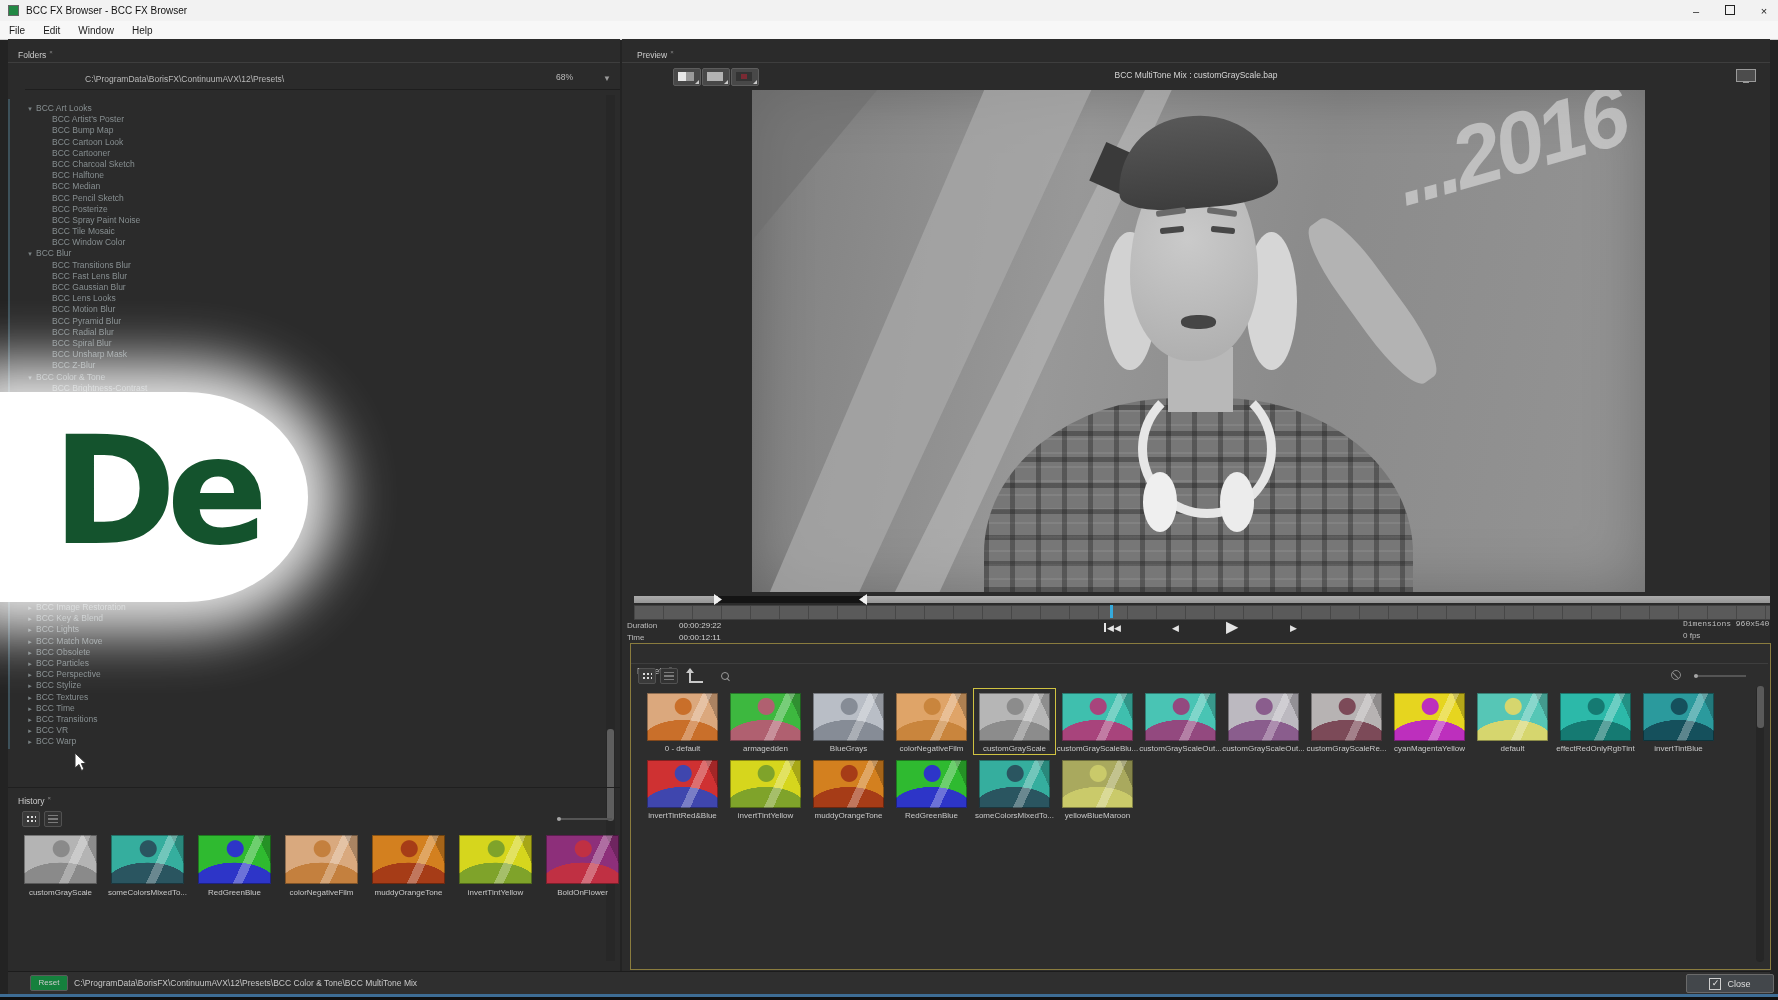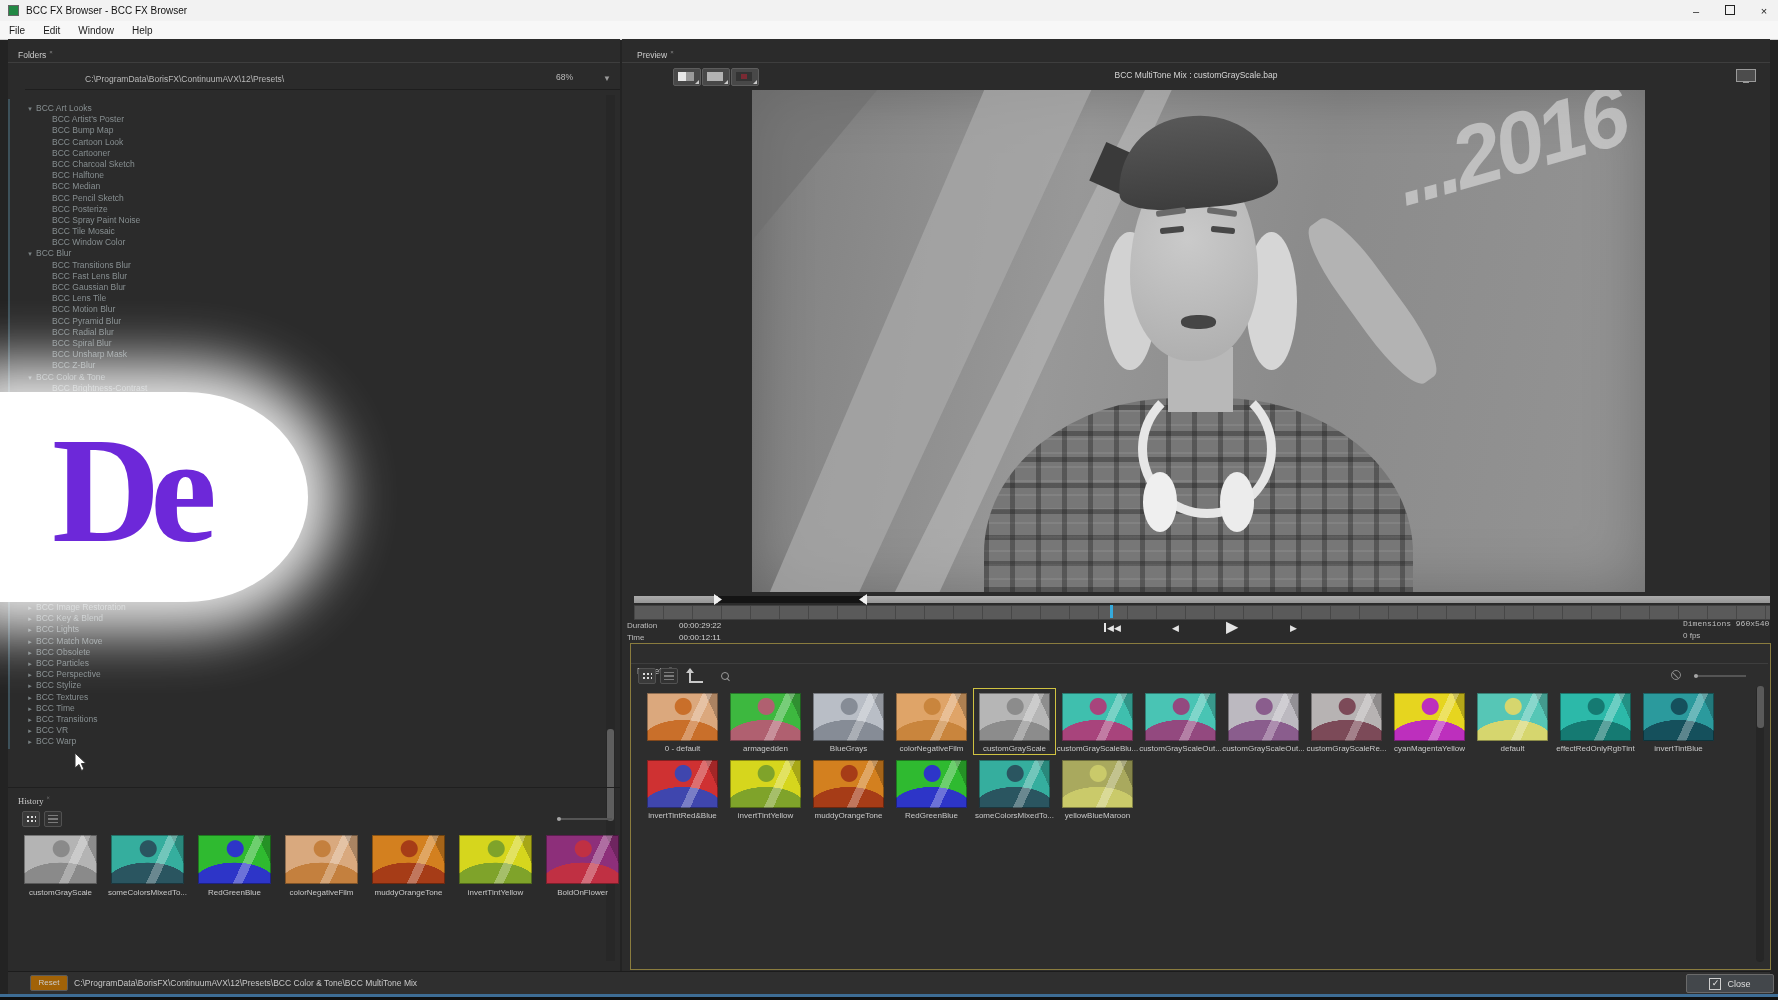--- a/index.html
+++ b/index.html
@@ -144,21 +144,21 @@
     white-space:nowrap;overflow:hidden;}
   .presets-grid{position:absolute;left:10px;top:44px;width:1085px;display:flex;flex-wrap:wrap;}
   .pp-scrollbar{position:absolute;left:1125px;top:42px;width:8px;height:276px;background:#262626;border-radius:4px;}
   .pp-thumb{position:absolute;left:0.5px;top:0;width:7px;height:42px;background:#5a5a5a;border-radius:3px;}
   .uparrow{position:absolute;width:12px;height:9px;border-left:2px solid #c9c9c9;border-bottom:2px solid #c9c9c9;}
   .uparrow::after{content:"";position:absolute;left:-5px;top:-4px;width:0;height:0;
     border-left:4px solid transparent;border-right:4px solid transparent;border-bottom:5px solid #c9c9c9;}
 
   
   .footer{left:8px;top:971px;width:1762px;height:23px;background:#2f2f2f;border-top:1px solid #1c1c1c;}
-  .btn{position:absolute;background:#a16207;border:1px solid #5b5b5b;border-radius:2px;color:#cccccc;
+  .btn{position:absolute;background:#15803d;border:1px solid #5b5b5b;border-radius:2px;color:#cccccc;
     font-size:8px;text-align:center;}
   .close-btn{position:absolute;left:1678px;top:2px;width:86px;height:17px;background:#43474b;
     border:1px solid #6a6a6a;border-radius:2px;color:#dddddd;font-size:9px;
     display:flex;align-items:center;justify-content:center;gap:6px;}
   .checkicon{width:10px;height:10px;border:1px solid #cfcfcf;font-size:9px;line-height:9px;color:#e8e8e8;
     text-align:center;}
   .blueline{left:0;top:994px;width:1778px;height:3px;background:#3e6d95;}
   .bottomstrip{left:0;top:997px;width:1778px;height:3px;background:#0f0f0f;}
 
   
@@ -214,21 +214,21 @@
       <div class="trow child">BCC Median</div>
       <div class="trow child">BCC Pencil Sketch</div>
       <div class="trow child">BCC Posterize</div>
       <div class="trow child">BCC Spray Paint Noise</div>
       <div class="trow child">BCC Tile Mosaic</div>
       <div class="trow child">BCC Window Color</div>
       <div class="trow root"><span class="chev">▾</span><span>BCC Blur</span></div>
       <div class="trow child">BCC Transitions Blur</div>
       <div class="trow child">BCC Fast Lens Blur</div>
       <div class="trow child">BCC Gaussian Blur</div>
-      <div class="trow child">BCC Lens Tile</div>
+      <div class="trow child">BCC Lens Looks</div>
       <div class="trow child">BCC Motion Blur</div>
       <div class="trow child">BCC Pyramid Blur</div>
       <div class="trow child">BCC Radial Blur</div>
       <div class="trow child">BCC Spiral Blur</div>
       <div class="trow child">BCC Unsharp Mask</div>
       <div class="trow child">BCC Z-Blur</div>
       <div class="trow root"><span class="chev">▾</span><span>BCC Color &amp; Tone</span></div>
       <div class="trow child">BCC Brightness-Contrast</div>
       <div class="trow child">BCC Color Balance</div>
     </div>
@@ -247,21 +247,21 @@
       <div class="trow root"><span class="chev">▸</span><span>BCC VR</span></div>
       <div class="trow root"><span class="chev">▸</span><span>BCC Warp</span></div>
     </div>
 
   <div class="lp-scrollbar">
     <div class="lp-thumb" style="top:634px;height:92px;"></div>
   </div>
 
   <div class="divider" style="top:748px;"></div>
 
-  <div class="tab" style="left:8px;top:755px;font-family:Liberation Serif, serif;">History</div>
+  <div class="tab" style="left:8px;top:755px;">History</div>
   <div class="icon-btn" style="left:14px;top:772px;">
     <span class="grid-glyph"></span>
   </div>
   <div class="icon-btn" style="left:36px;top:772px;background:#323232;">
     <span class="list-glyph"></span>
   </div>
   <div class="slider-line" style="left:549px;top:779px;width:55px;">
     <span class="slider-dot"></span>
   </div>
 
@@ -476,18 +476,18 @@
   <span class="abs tinytext" style="left:66px;top:6px;color:#c8c8c8;font-size:8.5px;">C:\ProgramData\BorisFX\ContinuumAVX\12\Presets\BCC Color &amp; Tone\BCC MultiTone Mix</span>
   <div class="close-btn">
     <span class="checkicon">✓</span>
     <span>Close</span>
   </div>
 </div>
 <div class="abs blueline" id="blueline" style="background: rgb(62, 109, 149);"></div>
 <div class="abs bottomstrip"></div>
 
 <div class="abs logo-blob">
-  <span class="logo-text" id="logo-text" style="color: #6d28d9; font-family: Liberation Serif, serif;">De</span>
+  <span class="logo-text" id="logo-text" style="color: #14532d;">De</span>
 </div>
 
 <svg class="abs cursor" style="left:74px;top:752px;" width="14" height="20" viewBox="0 0 14 20">
   <polygon points="1,1 1,16 5,12.5 7.5,18.5 10,17.3 7.4,11.5 12,11.5" fill="#ffffff" stroke="#333333" stroke-width="1"></polygon>
 </svg>
 
 </body></html>

